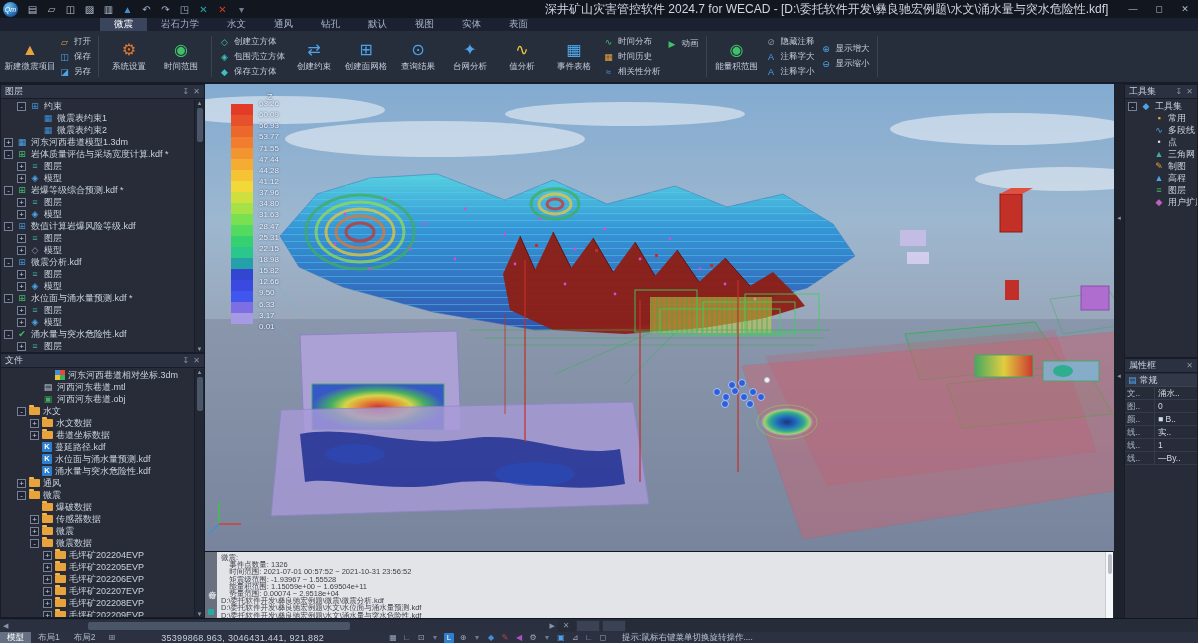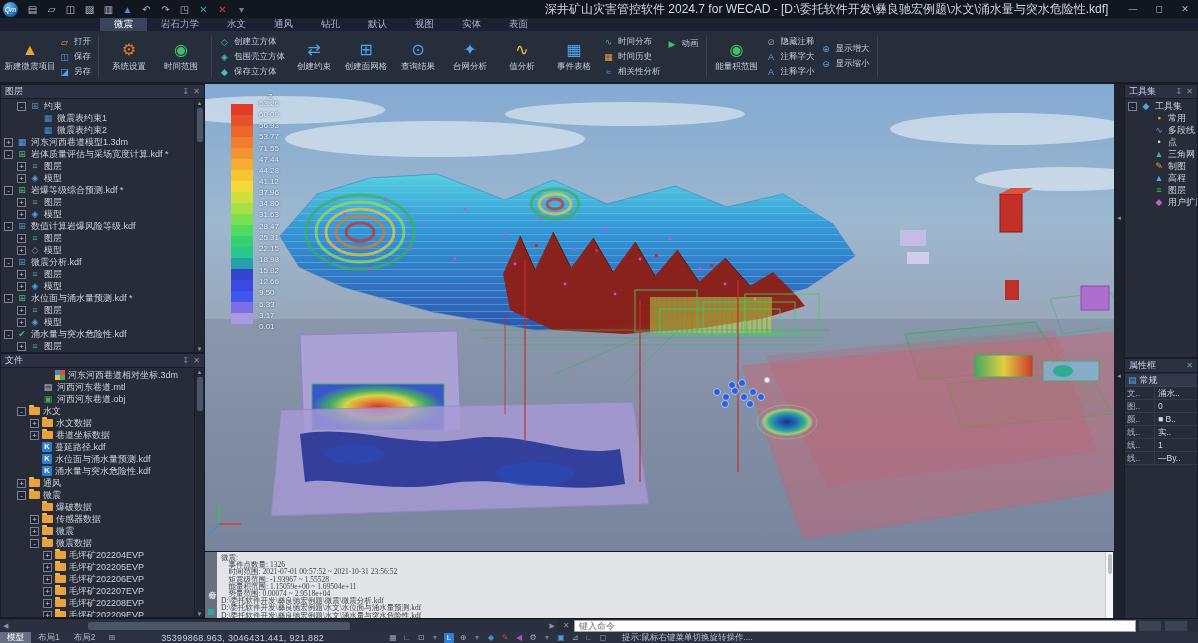--- a/index.html
+++ b/index.html
@@ -76,21 +76,21 @@
   .prow{height:13px;display:flex;border-bottom:1px solid #343b4c;font-size:8.5px}
   .prow .pl{width:30px;padding:1px 2px;color:#aab4c6;border-right:1px solid #343b4c;overflow:hidden;white-space:nowrap}
   .prow .pv{flex:1;padding:1px 3px;color:#d4dae6;overflow:hidden;white-space:nowrap}
   
   .console{position:absolute;left:205px;top:551px;width:908px;height:67px;background:#e2e4e8;
            border-top:1px solid #12161f;display:flex}
   .ctab{width:12px;background:#6a7080;color:#dde1ea;writing-mode:vertical-rl;font-size:8px;
         display:flex;align-items:center;justify-content:center;position:relative}
   .ctab::after{content:"";position:absolute;bottom:3px;left:3px;width:6px;height:6px;background:#2aa8a0}
   .clines{flex:1;padding:2px 4px;overflow:hidden}
-  .cline{font-family:Liberation Serif, serif;font-size:7.5px;line-height:7.2px;
+  .cline{font-family:Liberation Sans, sans-serif;font-size:7.5px;line-height:7.2px;
          color:#3a3f48;white-space:pre}
   .cscroll{width:8px;background:#f6f7f9;border-left:1px solid #c8ccd4}
   .cscroll .vthumb{width:4px;height:20px;background:#b8bdc8;margin:2px auto}
   
   .hscrollrow{position:absolute;left:0;top:618px;width:1198px;height:14px;background:#262c38;
               border-top:1px solid #12161f;display:flex;align-items:center;z-index:25}
   .hsc{width:558px;height:12px;background:#2a3040;display:flex;align-items:center;font-size:7px;color:#8a94a8;position:relative}
   .hsc .arrL{margin-left:3px}.hsc .arrR{position:absolute;right:3px}
   .hthumb{position:absolute;left:88px;width:262px;height:8px;background:#4a5568;border-radius:2px;top:2px}
   .cmdclose{width:16px;text-align:center;font-size:8px;color:#8a94a8}
@@ -895,21 +895,20 @@
       </div>
   </div>
 
   <div class="hscrollrow">
     <div class="hsc">
       <span class="arrL">◀</span>
       <div class="hthumb"></div>
       <span class="arrR">▶</span>
     </div>
     <div class="cmdclose">✕</div>
-    <input class="cmdinput" placeholder="键入命令" style="">
     <div class="grip"></div>
     <div class="grip"></div>
   </div>
 
   <div class="statusbar">
     <div style="display:flex">
 
     <div class="stab active">模型</div>
         <div class="stab">布局1</div>
         <div class="stab">布局2</div>

